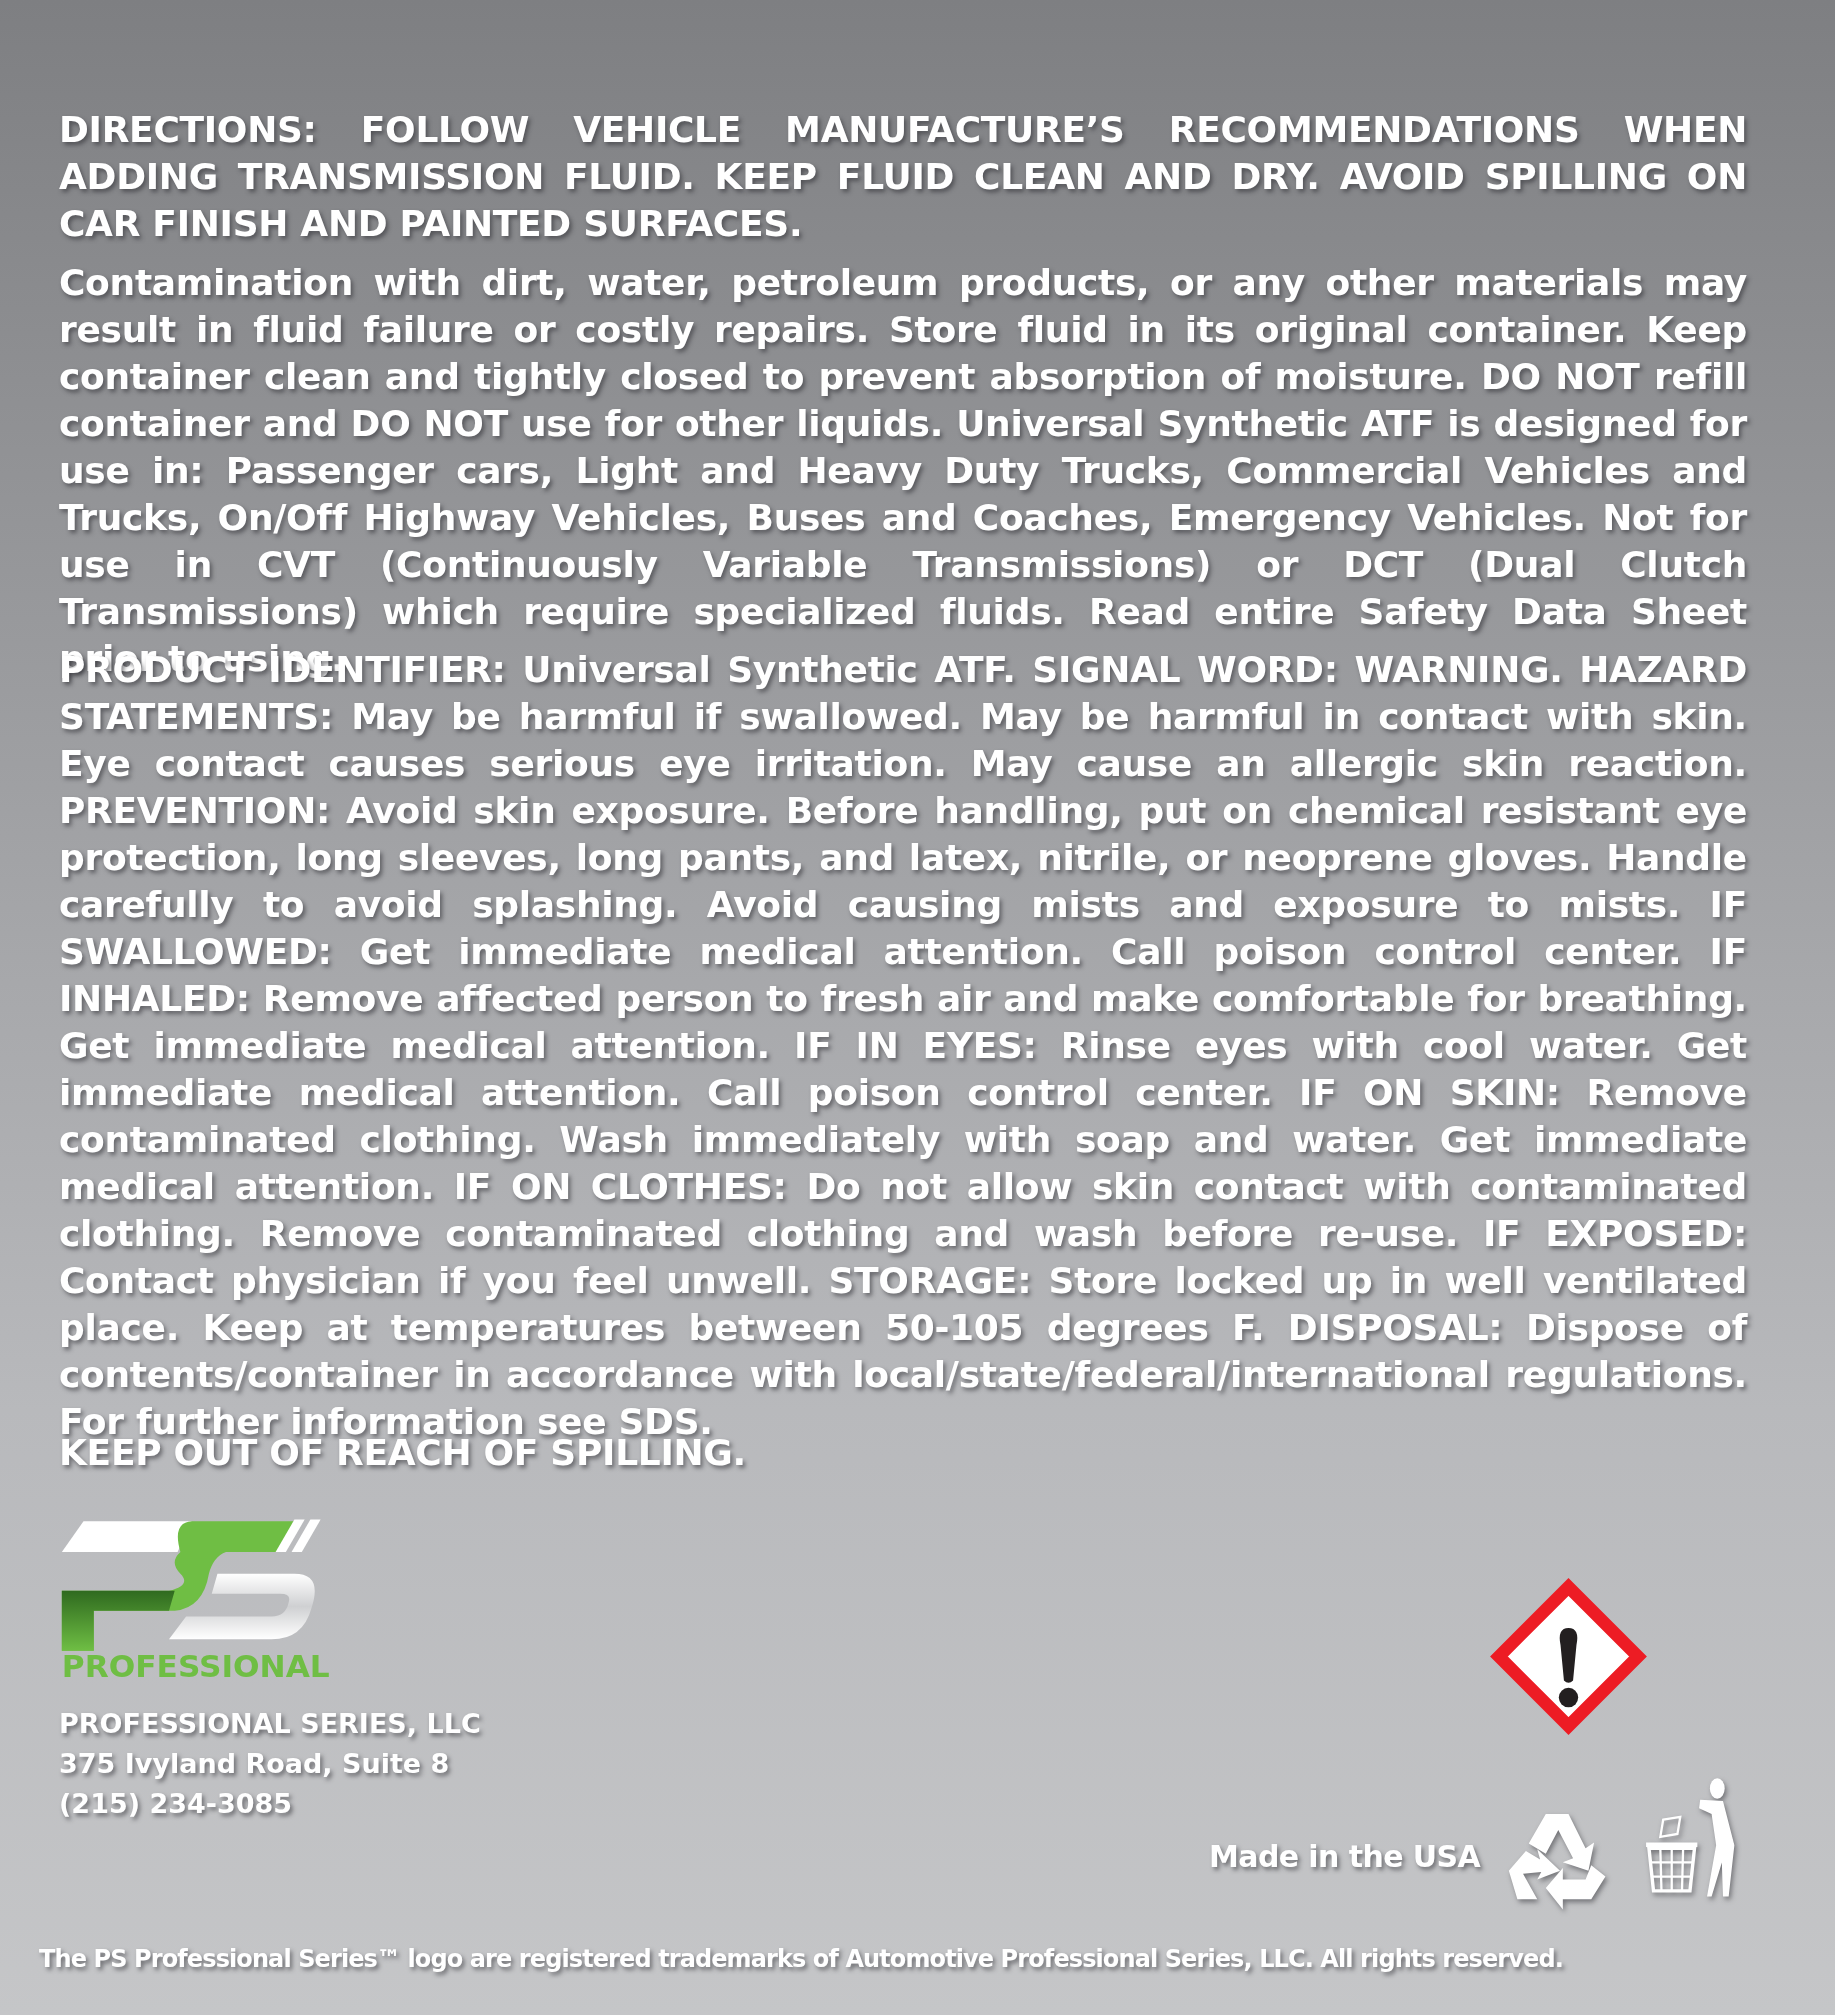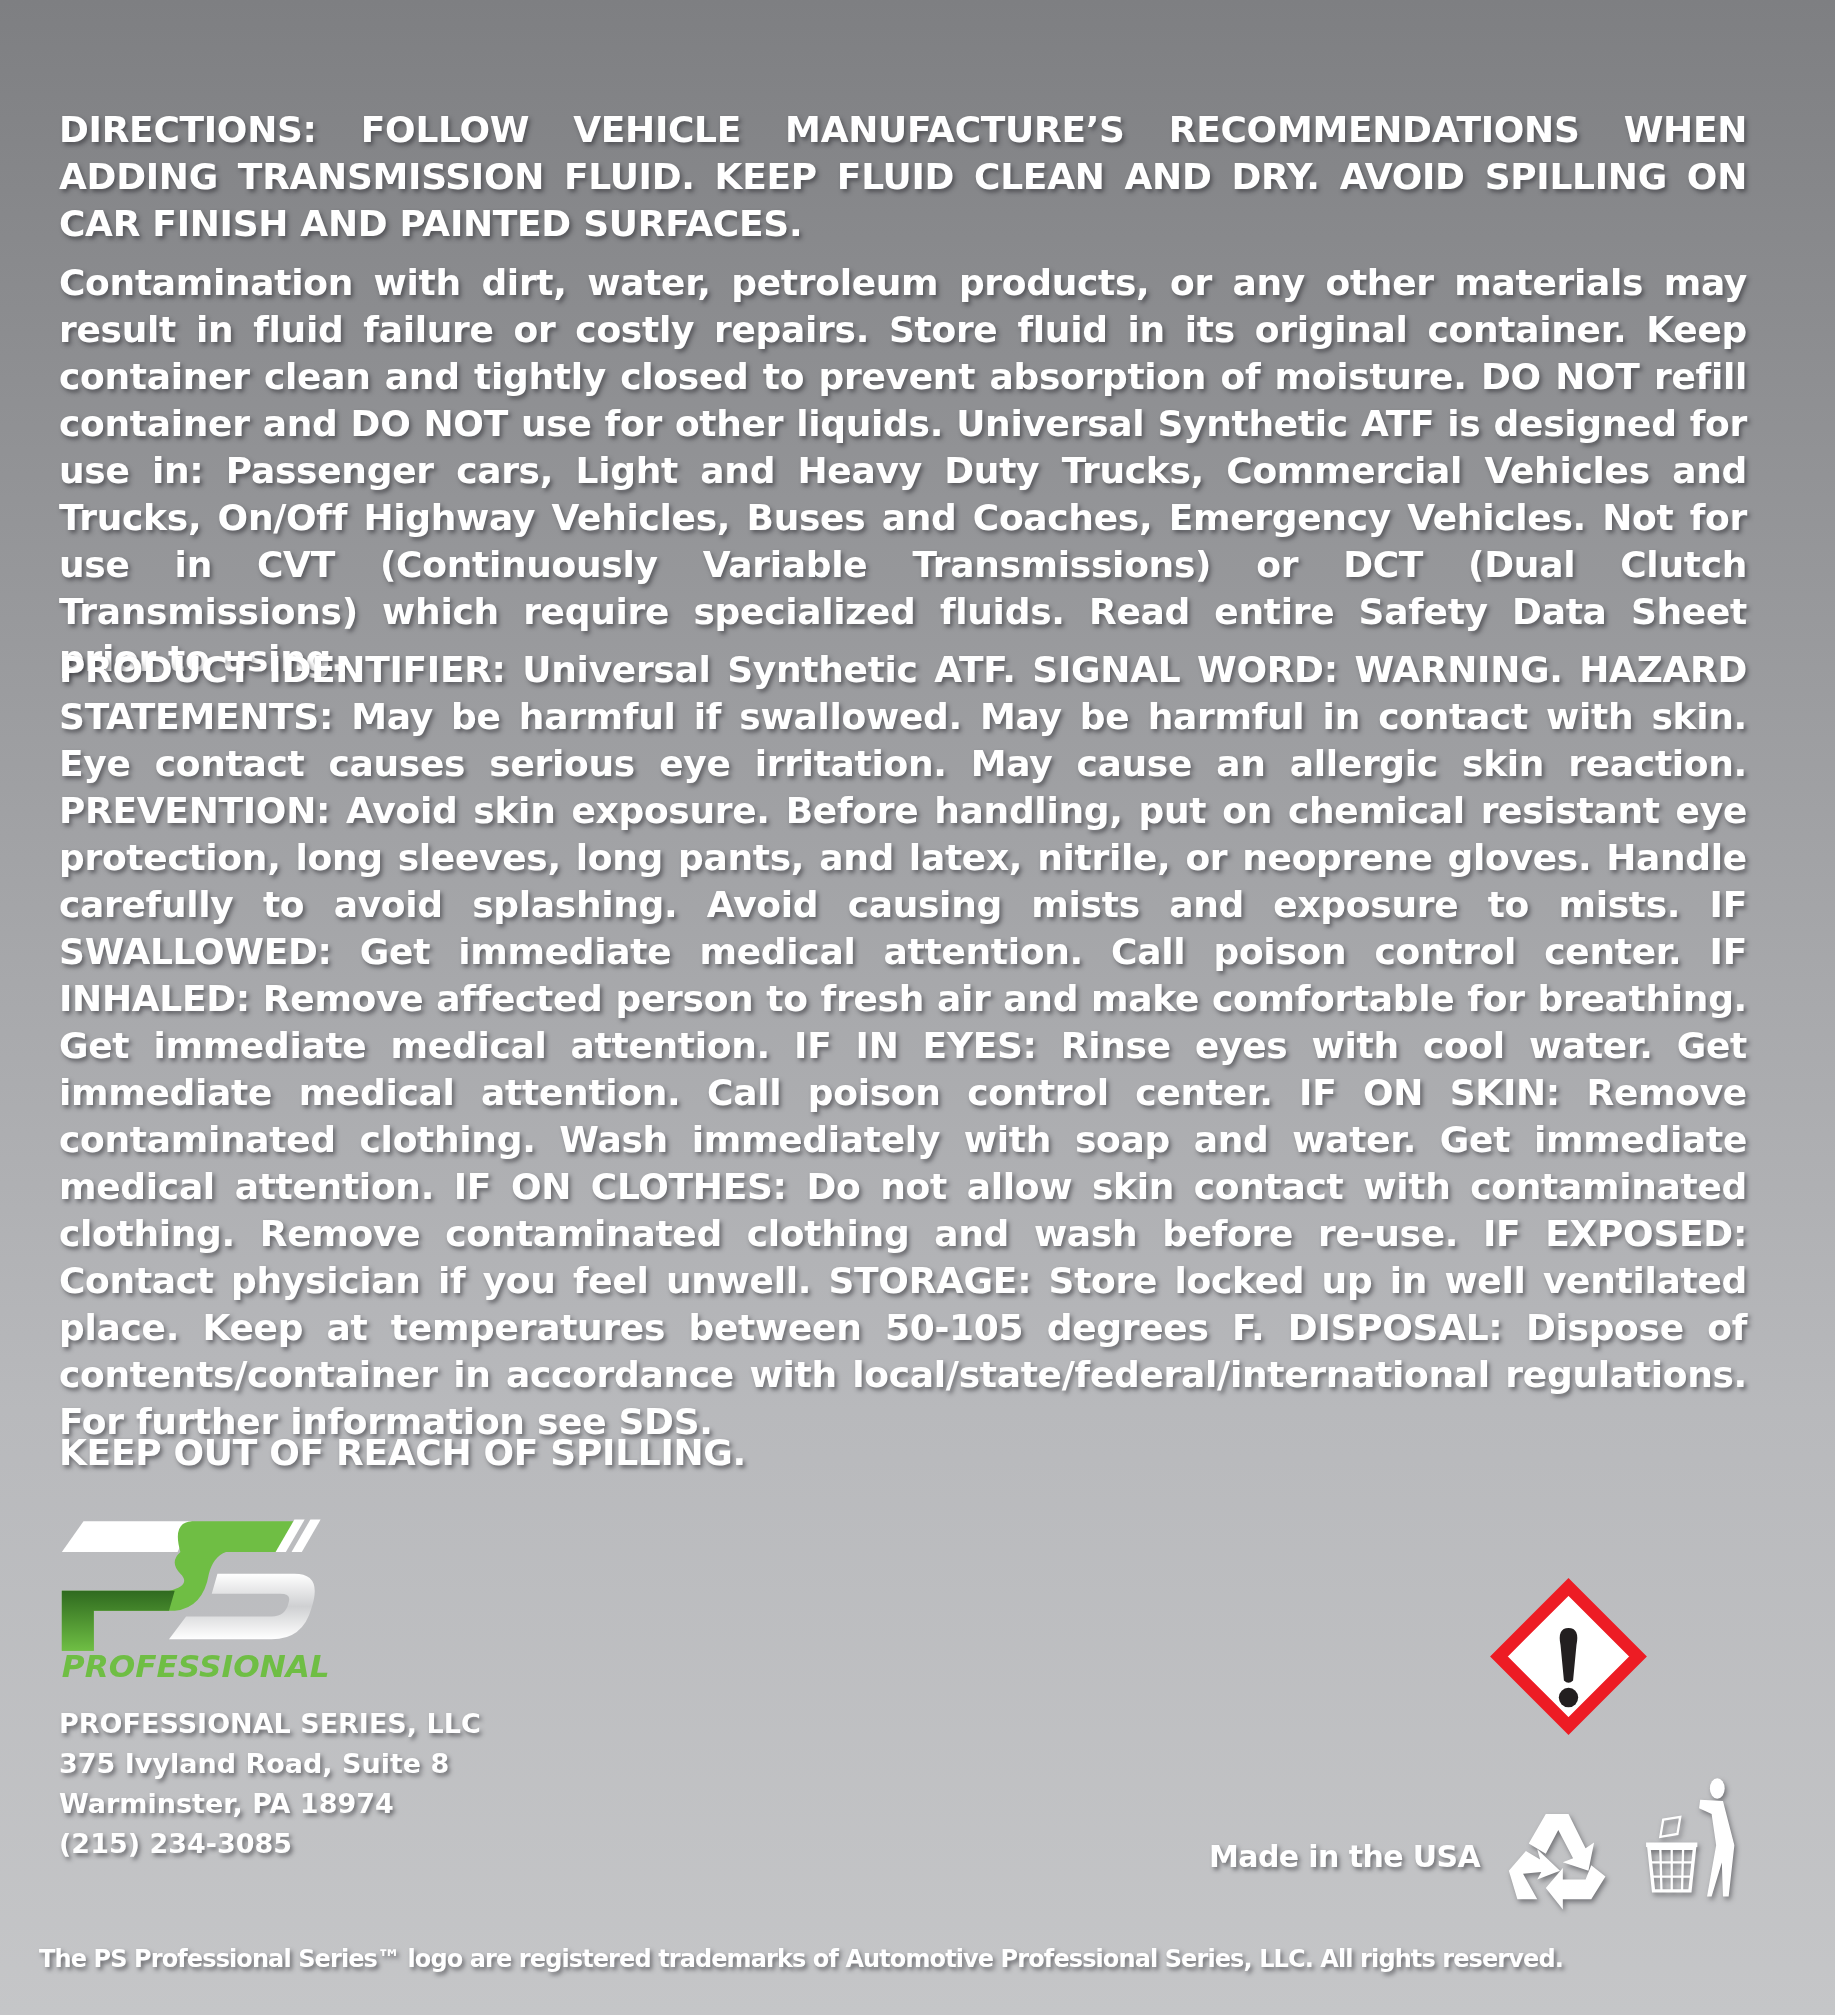--- a/index.html
+++ b/index.html
@@ -13,21 +13,21 @@
   .shadow { text-shadow: 2.3px 3.4px 4.6px rgba(40,40,45,0.55); }
   .textblock {
     position: absolute; left: 59px; width: 1688px;
     font-weight: bold; font-size: 36px; line-height: 47px;
     text-align: justify; letter-spacing: -0.3px;
   }
   #directions { top: 106px; }
   #contamination { top: 259px; }
   #hazard { top: 646px; }
   #keep-out { top: 1429px; }
-  .logo { position: absolute; left: 55px; top: 1511px; width: 285px; height: 171px; font-style: italic; }
+  .logo { position: absolute; left: 55px; top: 1511px; width: 285px; height: 171px; }
   .company {
     position: absolute; left: 59px; top: 1704px;
     font-weight: bold; font-size: 27px; line-height: 40px;
   }
   .ghs { position: absolute; left: 1483px; top: 1571px; width: 171px; height: 171px; }
   .made-usa {
     position: absolute; left: 1209px; top: 1839px;
     font-weight: bold; font-size: 30px; letter-spacing: -0.6px;
   }
   .recycle { position: absolute; left: 1506px; top: 1808px; width: 108px; height: 103px; }
@@ -66,21 +66,20 @@
       <polygon points="420,15 438,15 405,72 387,72" fill="#ffffff"></polygon>
       <polygon points="448,15 466,15 433,72 415,72" fill="#ffffff"></polygon>
     </g>
     <text x="12" y="292" font-family="DejaVu Sans, sans-serif" font-weight="bold" font-size="52" fill="#6fbe44" textLength="470" lengthAdjust="spacingAndGlyphs">PROFESSIONAL</text>
   </svg>
 </div>
 
 <div class="company shadow">
   <div>PROFESSIONAL SERIES, LLC</div>
   <div>375 Ivyland Road, Suite 8</div>
-  <div>Warminster, PA 18974</div>
   <div>(215) 234-3085</div>
 </div>
 
 <div class="ghs">
   <svg width="171" height="171" viewBox="0 0 300 300">
     <polygon points="150,28 272,150 150,272 28,150" fill="#ffffff" stroke="#ed1c24" stroke-width="22"></polygon>
     <path d="M136,130 Q130,100 150,100 Q170,100 164,130 L158,192 Q150,200 142,192Z" fill="#231f20"></path>
     <circle cx="150" cy="222" r="17" fill="#231f20"></circle>
   </svg>
 </div>

